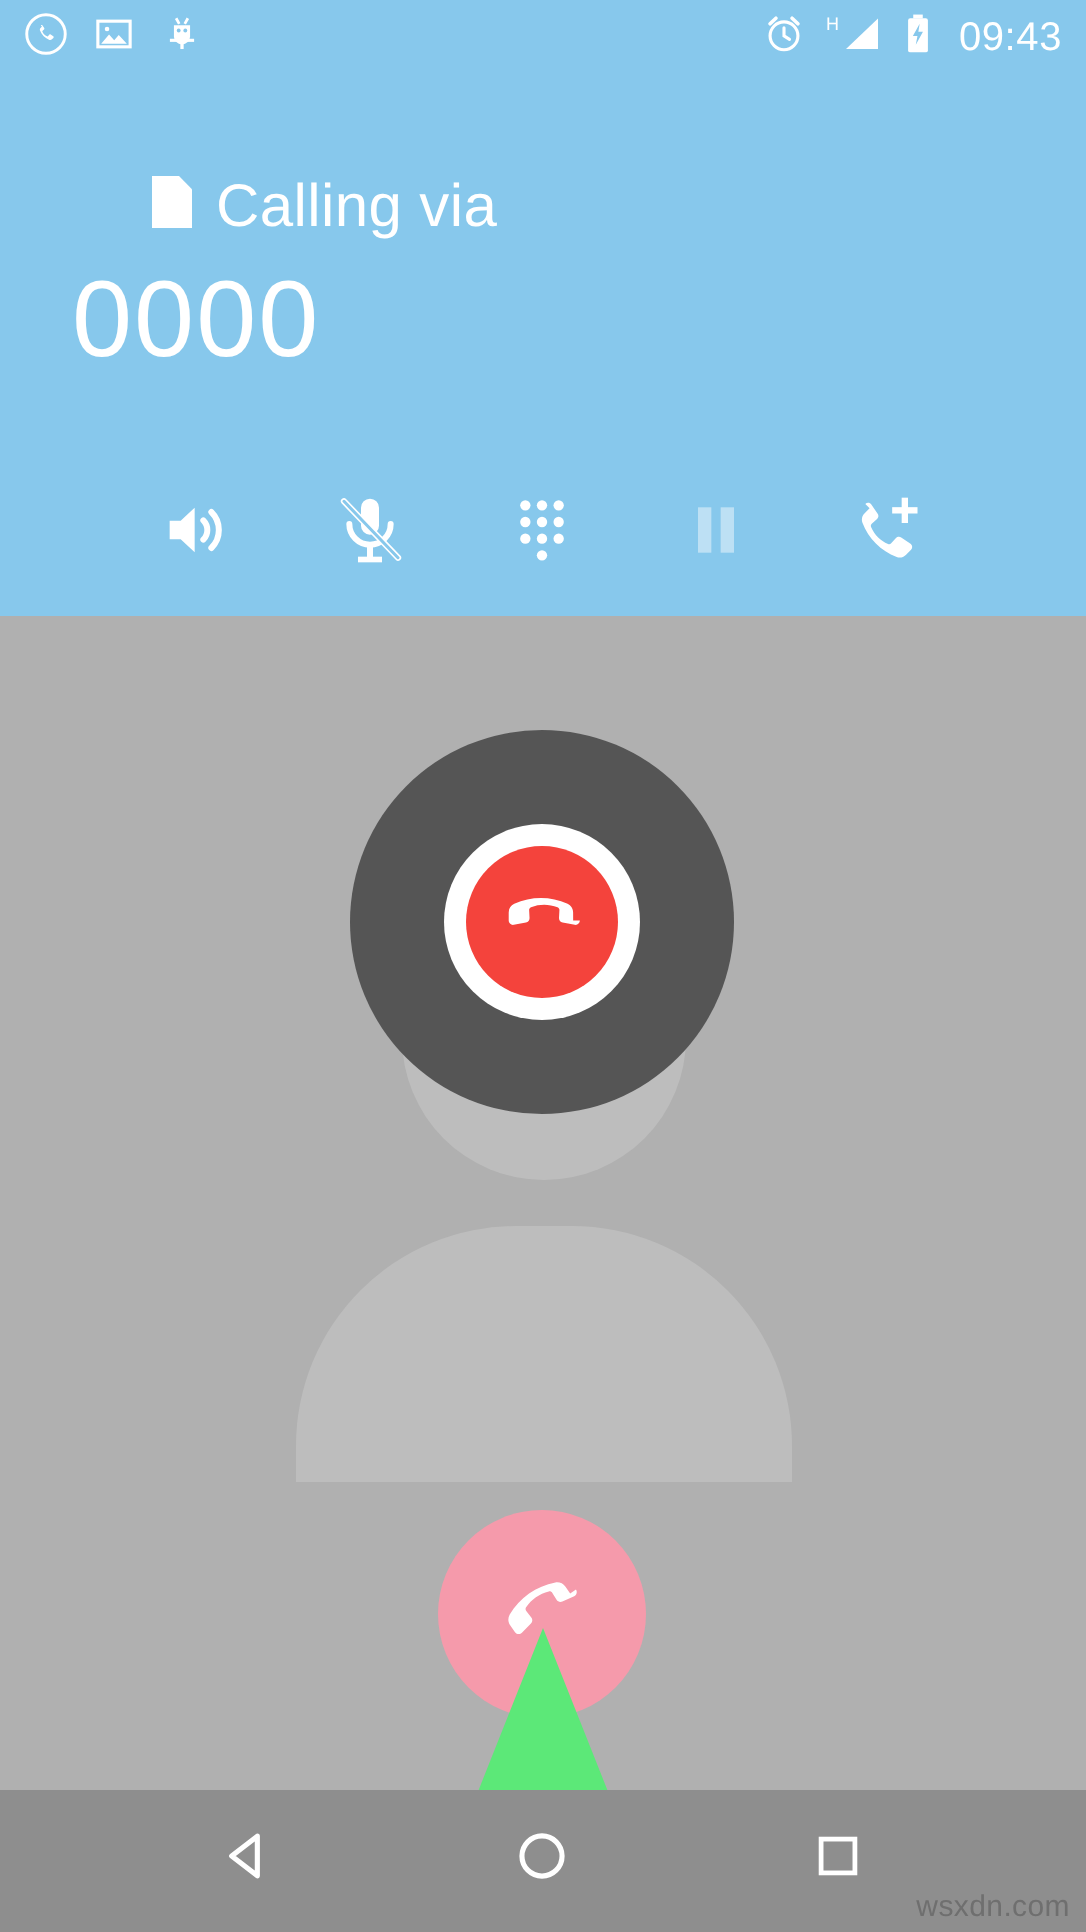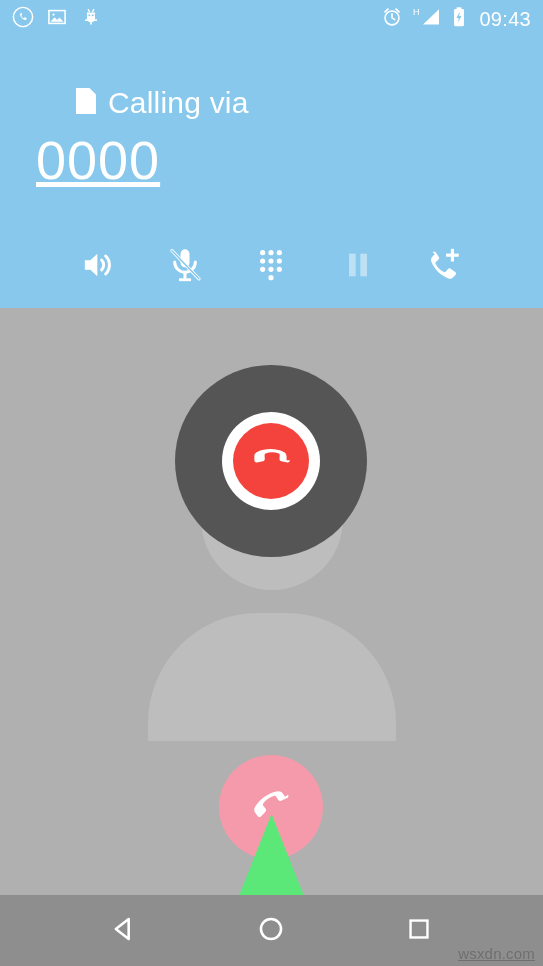--- a/index.html
+++ b/index.html
@@ -72,21 +72,20 @@
   }
   .call-number {
     position: absolute;
     left: 36px;
     top: 90px;
     color: #ffffff;
     font-size: 54px;
     font-weight: normal;
     letter-spacing: 1px;
     line-height: 1.2;
-    text-decoration: underline;
   }
 
   
   .actions-row {
     position: absolute;
     left: 0;
     top: 200px;
     width: 543px;
     display: flex;
     justify-content: space-around;
@@ -215,21 +214,20 @@
     background: #c4c4c4;
   }
   .watermark {
     position: absolute;
     right: 8px;
     bottom: 4px;
     color: #6f6f6f;
     font-size: 15px;
     font-family: "Liberation Sans", sans-serif;
     letter-spacing: 0.2px;
-    text-decoration: underline;
   }
 </style>
 </head>
 <body>
 
 <div id="phone">
 
   <div class="status-bar">
     <div class="status-left">
       <span class="sb-icon">

